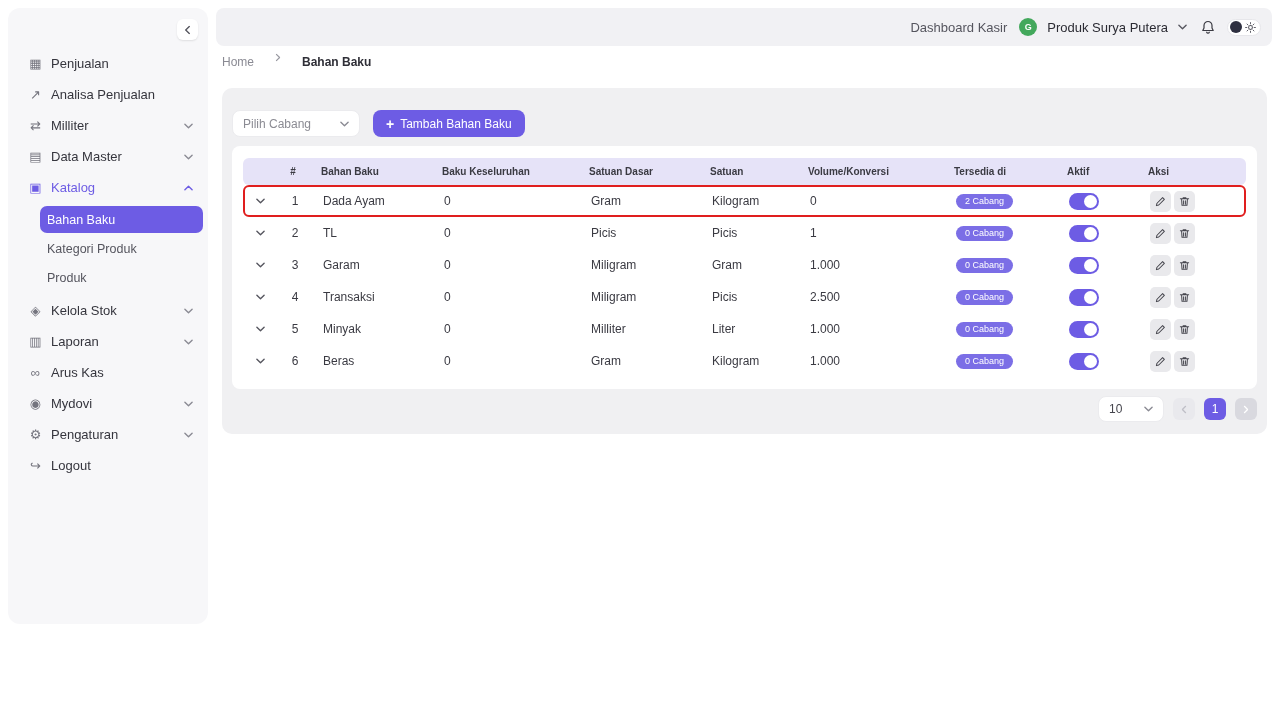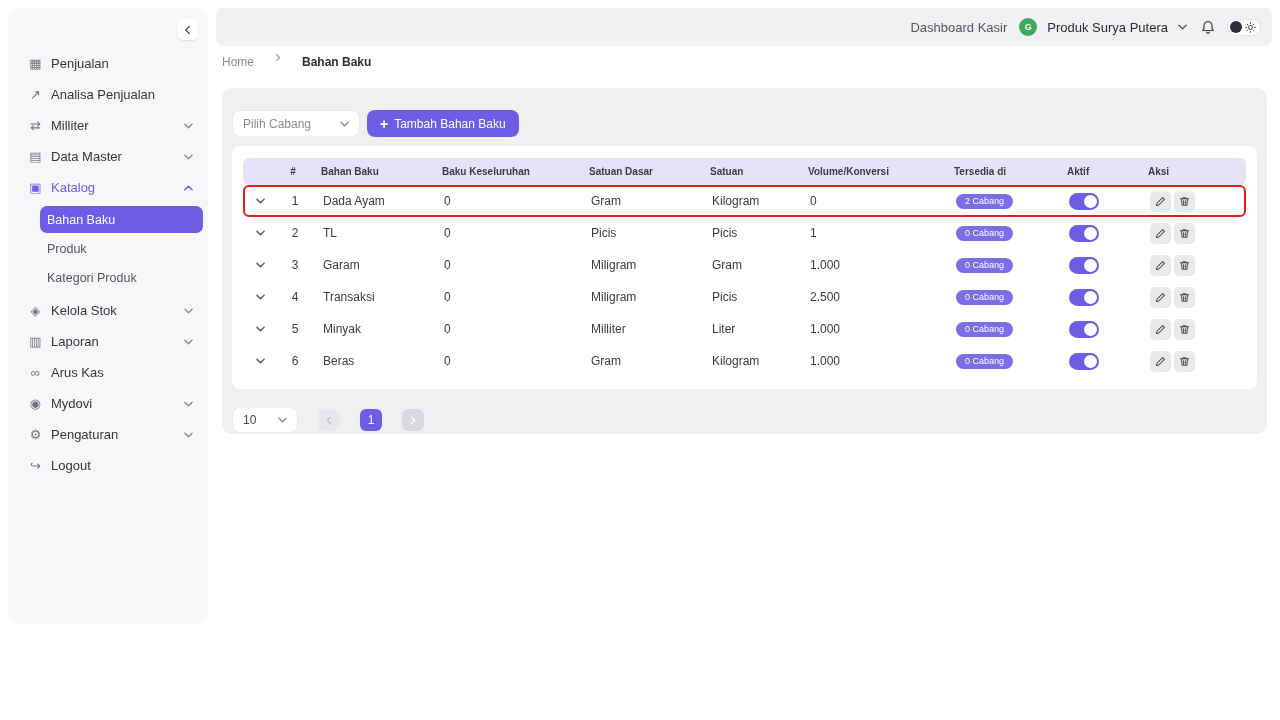--- a/index.html
+++ b/index.html
@@ -35,21 +35,21 @@
   .sun{display:flex;align-items:center;color:#55555e}
 
   
   .breadcrumb{position:absolute;left:222px;top:55px;display:flex;align-items:flex-start;gap:20px;font-size:12px}
   .bc-home{color:#8a8a93;cursor:pointer}
   .bc-sep{color:#9a9aa2;display:flex;align-items:center}
   .bc-current{color:#2f2f37;font-weight:600}
 
   
   .panel{position:absolute;left:222px;top:88px;width:1045px;height:346px;background:#f0f0f2;border-radius:10px;padding:22px 10px 12px}
-  .controls{display:flex;align-items:center;gap:4px}
+  .controls{display:flex;align-items:center;gap:10px}
   .select{background:#fff;border:1px solid #ebebee;border-radius:8px;height:27px;display:flex;align-items:center;justify-content:space-between;padding:0 10px;font-size:12px;color:#8b8b93;cursor:pointer}
   .select .chev{color:#8a8a93}
   .branch{width:128px}
   .add-btn{margin-left:3px;height:27px;background:var(--accent);color:#fff;border-radius:8px;padding:0 13px;font-size:12px;display:flex;align-items:center;gap:6px;cursor:pointer}
   .add-btn .plus{font-size:14px;font-weight:bold;line-height:1}
   .search-wrap{margin-left:auto;position:relative;width:148px;height:27px}
   .search-input{width:100%;height:100%;border:1px solid #ebebee;border-radius:8px;padding:0 26px 0 10px;font-size:12px;color:#55555e;background:#fff;outline:none}
   .search-input::placeholder{color:#9a9aa2}
   .search-icon{position:absolute;right:7px;top:6px}
 
@@ -65,21 +65,21 @@
   .c-exp{justify-content:center;padding-left:0}
   .c-num{justify-content:center;padding-left:0}
   .exp-btn{color:#55555e;display:flex;align-items:center;cursor:pointer;padding:2px}
   .badge{background:var(--badge);color:#fff;font-size:9px;padding:3px 9px;border-radius:9px;line-height:1}
   .toggle{width:30px;height:17px;border-radius:9px;background:var(--accent);display:inline-flex;align-items:center;padding:2px;cursor:pointer}
   .knob{width:13px;height:13px;border-radius:50%;background:#fff;margin-left:auto}
   .c-aksi{gap:3px}
   .icon-btn{width:21px;height:21px;border-radius:5px;background:#e9e9ec;display:flex;align-items:center;justify-content:center;color:#45454d;cursor:pointer}
 
   
-  .pagination{margin-top:18px;display:flex;align-items:center;gap:20px}
+  .pagination{margin-top:7px;display:flex;align-items:center;justify-content:flex-end;gap:9px}
   .pagesize{width:66px;height:26px}
   .pagesize span{color:#45454d}
   .pg-btn{width:22px;height:22px;border-radius:6px;display:flex;align-items:center;justify-content:center;font-size:12px;cursor:pointer}
   .pg-btn.prev{background:#e9e9ed;color:#bfbfc7}
   .pg-btn.page{background:var(--accent);color:#fff}
   .pg-btn.next{background:#d9d9df;color:#fff}
 
   
   .chev{display:block}
   .chev.up{transform:rotate(180deg)}
@@ -135,24 +135,24 @@
             <path d="M1 1l4 4 4-4" fill="none" stroke="currentColor" stroke-width="1.5" stroke-linecap="round" stroke-linejoin="round"></path>
           </svg>
         </span>
     </div>
 
     <div class="subnav">
       <div class="subnav-item active">
           <span>Bahan Baku</span>
         </div>
       <div class="subnav-item">
+          <span>Kategori Produk</span>
+        </div>
+      <div class="subnav-item">
           <span>Produk</span>
-        </div>
-      <div class="subnav-item">
-          <span>Kategori Produk</span>
         </div>
     </div>
 
     <div class="nav-item">
       <span class="nav-icon">◈</span>
       <span class="nav-label">Kelola Stok</span>
       <span class="nav-chev">
           <svg class="chev" width="9" height="6" viewBox="0 0 10 6">
             <path d="M1 1l4 4 4-4" fill="none" stroke="currentColor" stroke-width="1.5" stroke-linecap="round" stroke-linejoin="round"></path>
           </svg>

